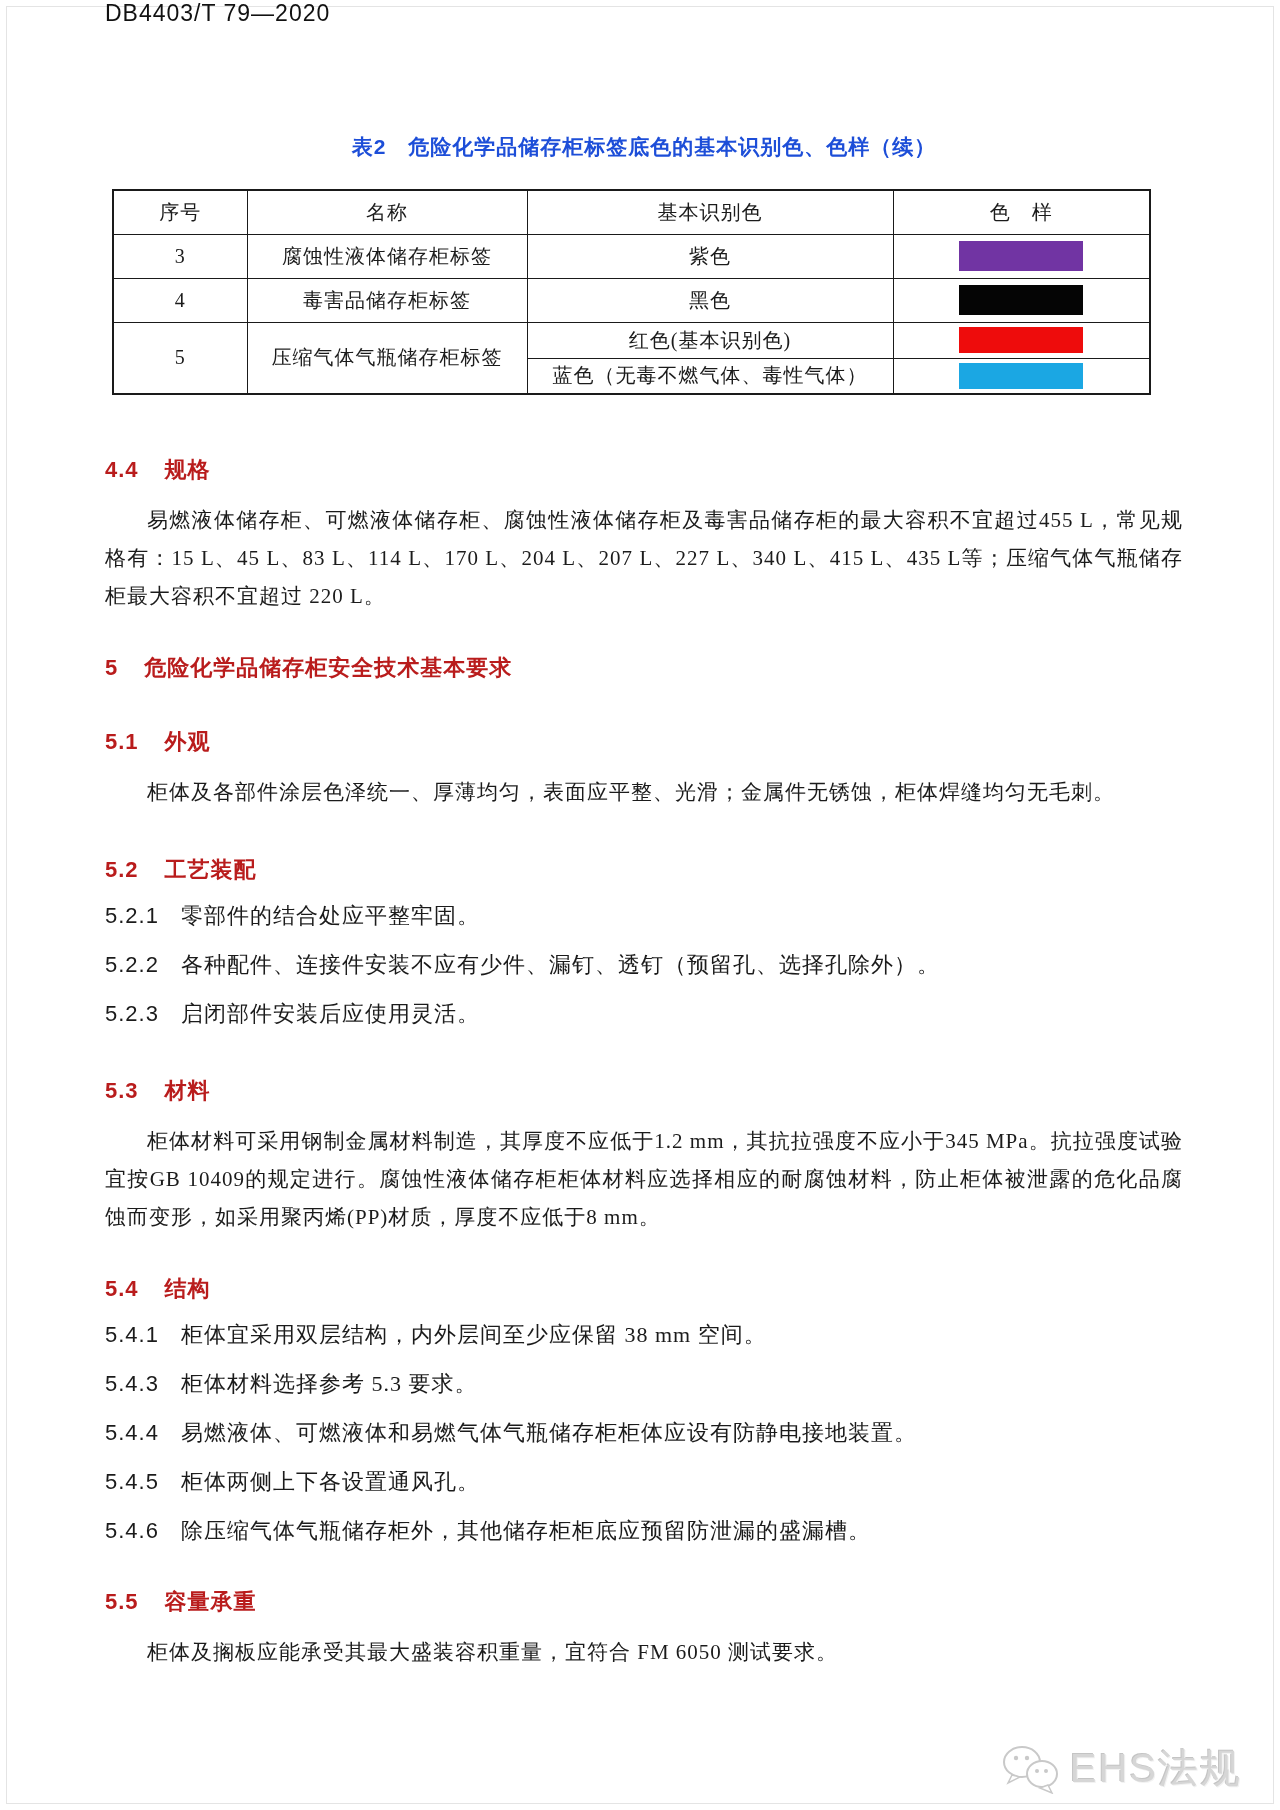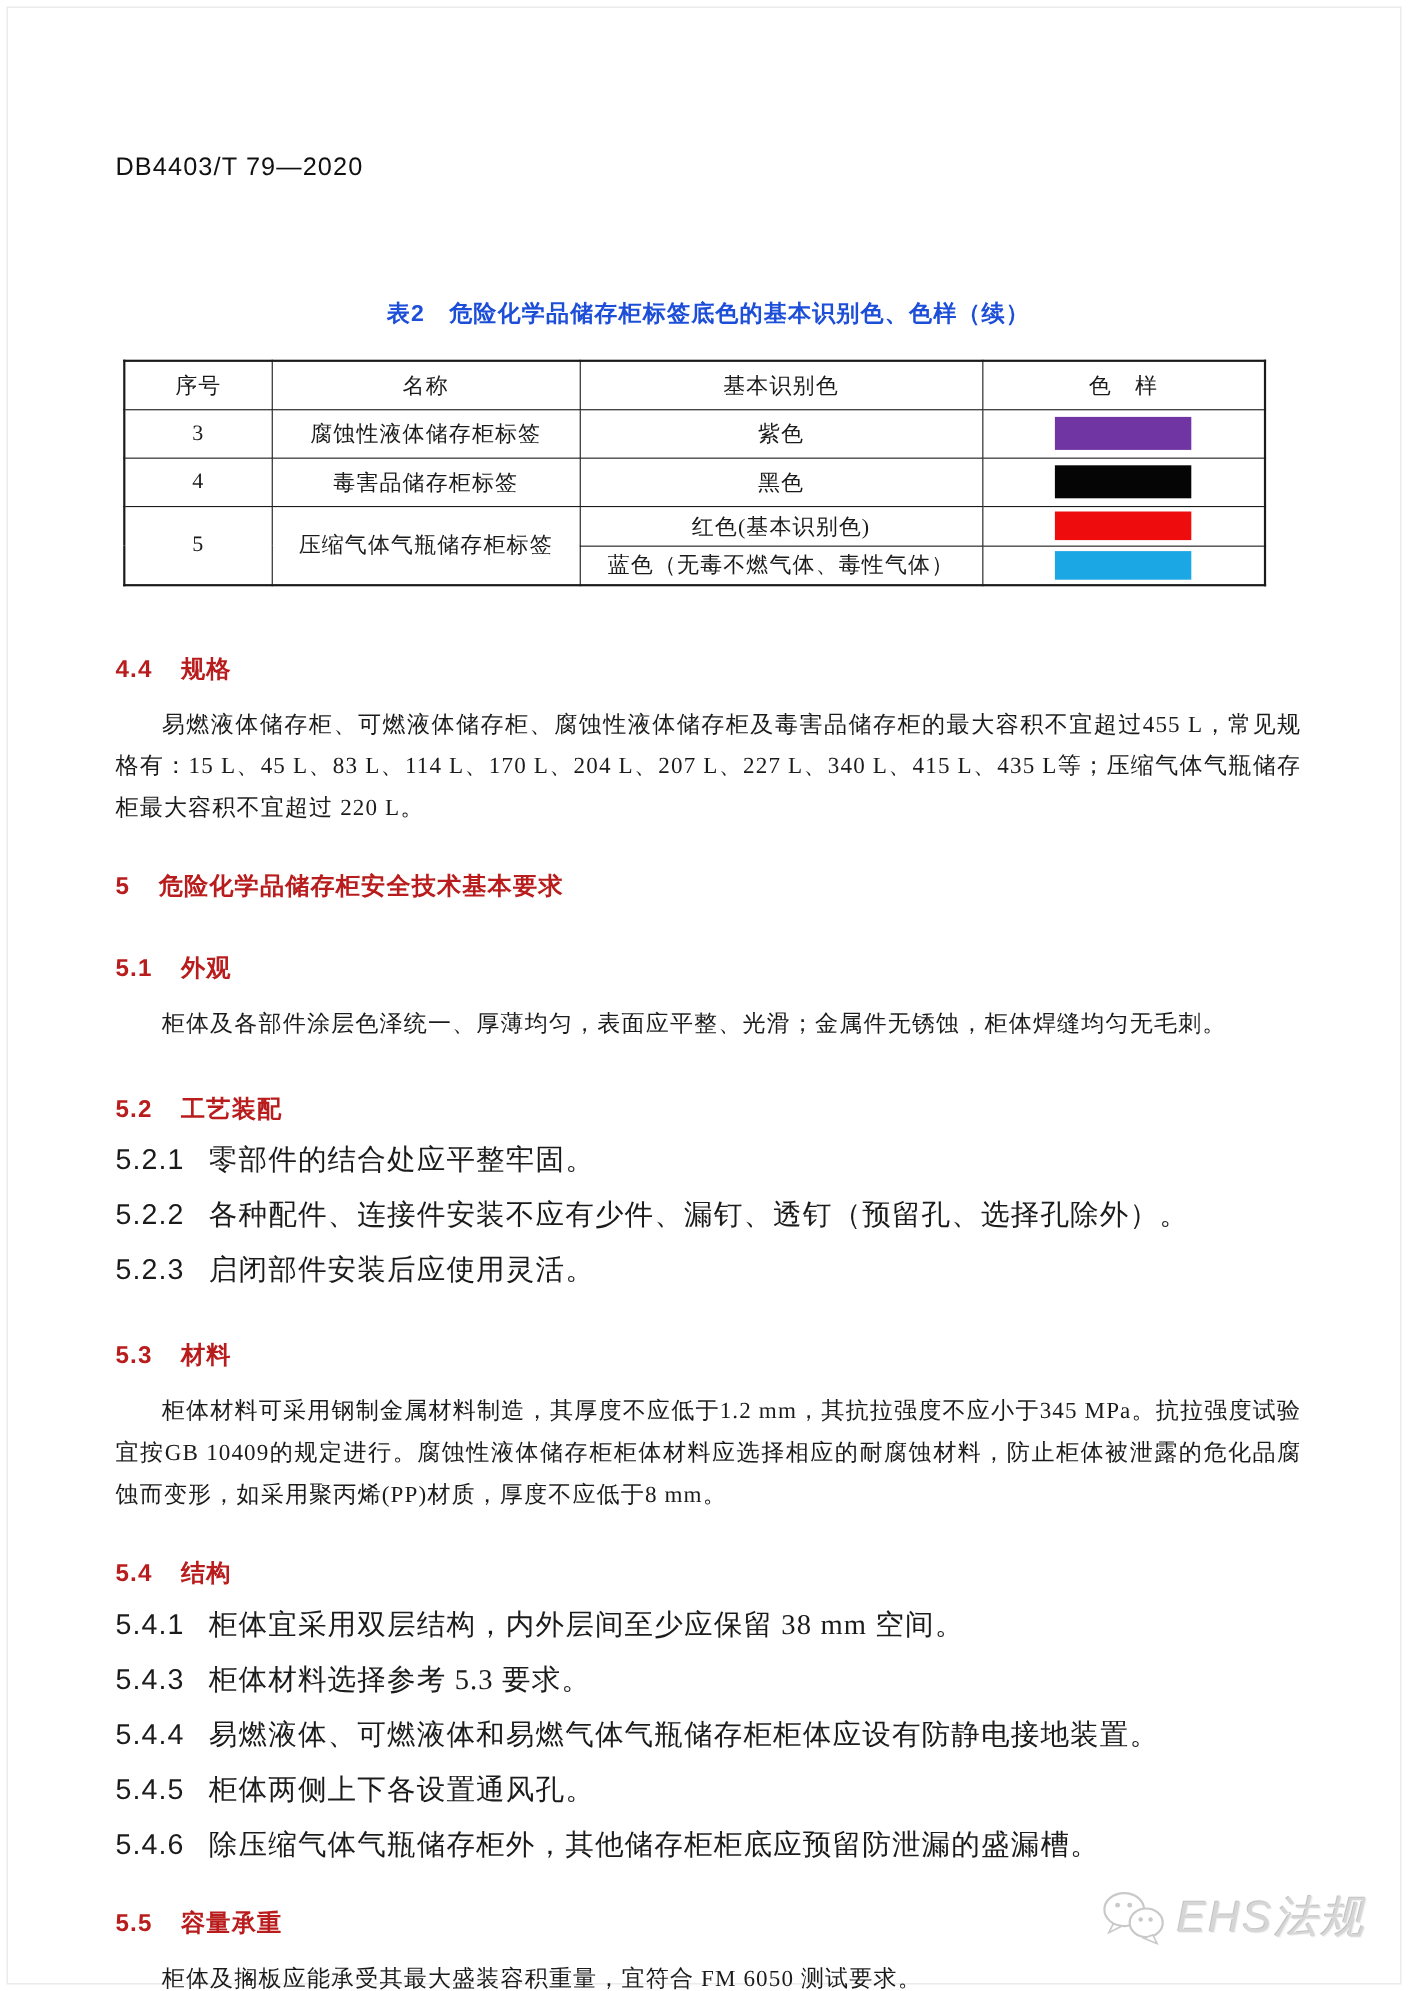--- a/index.html
+++ b/index.html
@@ -9,21 +9,21 @@
     color:#1b1b1b;overflow:hidden;
   }
   .scan-frame{
     position:absolute;inset:6px;border:1px solid #e4e4e4;pointer-events:none;
   }
   .page{
     position:relative;width:100%;height:100%;
     padding:0 97px 0 105px;box-sizing:border-box;
   }
   .doc-header{
-    padding-top:138px;font-family:"Liberation Sans","DejaVu Sans",sans-serif;
+    font-family:"Liberation Sans","DejaVu Sans",sans-serif;
     font-size:23px;letter-spacing:1px;color:#111;
   }
   .table-title{
     margin-top:106px;text-align:center;
     font-family:"Liberation Sans","DejaVu Sans",sans-serif;
     font-weight:bold;font-size:21px;letter-spacing:1px;color:#1d4ed8;
   }
   table.color-table{
     margin-top:28px;margin-left:7px;width:1037px;
     border-collapse:collapse;table-layout:fixed;
@@ -40,38 +40,37 @@
   .swatch{
     width:124px;height:30px;margin:0 auto;
   }
   tr.srow .swatch{height:26px;}
   .sec-heading{
     font-family:"Liberation Sans","DejaVu Sans",sans-serif;
     font-weight:bold;font-size:22px;color:#b91c1c;letter-spacing:1px;
   }
   .sec-heading .num{margin-right:26px;font-weight:bold;}
   .clause{
-    font-size:26px;line-height:36px;letter-spacing:1px;
+    font-size:22px;line-height:36px;letter-spacing:1px;
   }
   .clause .num{
     font-family:"Liberation Sans","DejaVu Sans",sans-serif;
     margin-right:22px;
   }
   .para{
     margin:16px 0 0 0;font-size:21px;line-height:38px;letter-spacing:1px;
     text-indent:2em;text-align:justify;
   }
   .mt-table-after{margin-top:60px;}
   .mt-chapter{margin-top:38px;}
   .mt-sec{margin-top:44px;}
   .mt-item{margin-top:13px;}
   .watermark{
-    position:absolute;right:38px;bottom:40px;display:flex;align-items:center;
+    position:absolute;right:38px;bottom:14px;display:flex;align-items:center;
     color:#d2d2d2;
-    font-style:italic;
   }
   .watermark .wm-text{
     font-family:"Liberation Sans","DejaVu Sans",sans-serif;
     font-size:40px;letter-spacing:2px;color:#d6d6d6;
     text-shadow:1px 1px 0 #f2f2f2,-1px -1px 0 #c4c4c4;
   }
   .watermark svg{margin-right:8px;}
 </style>
 </head>
 <body>

